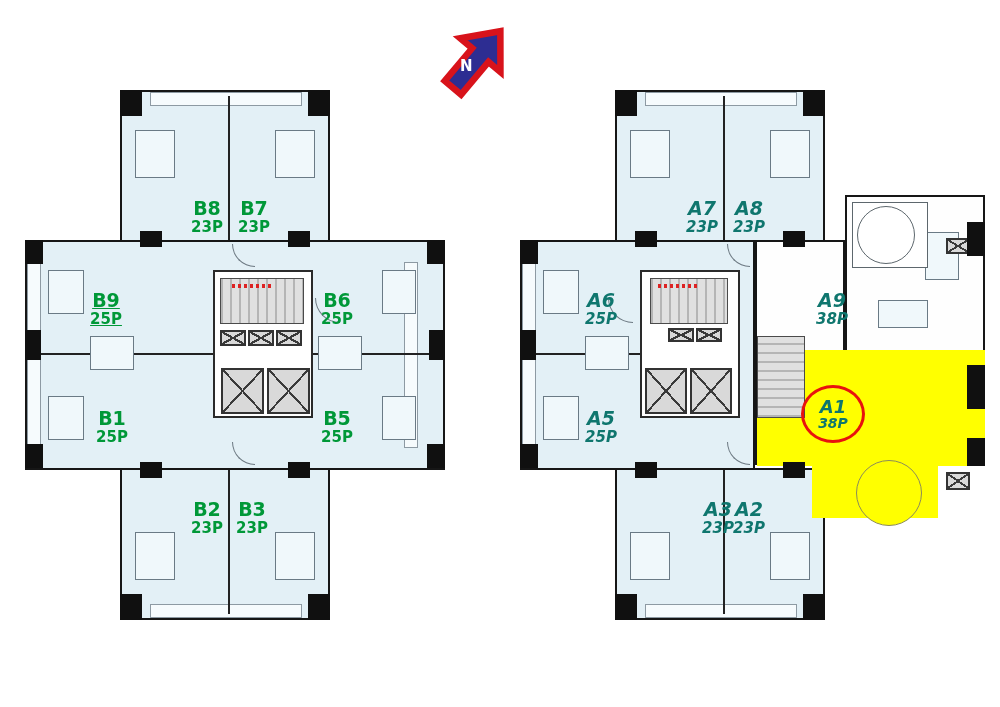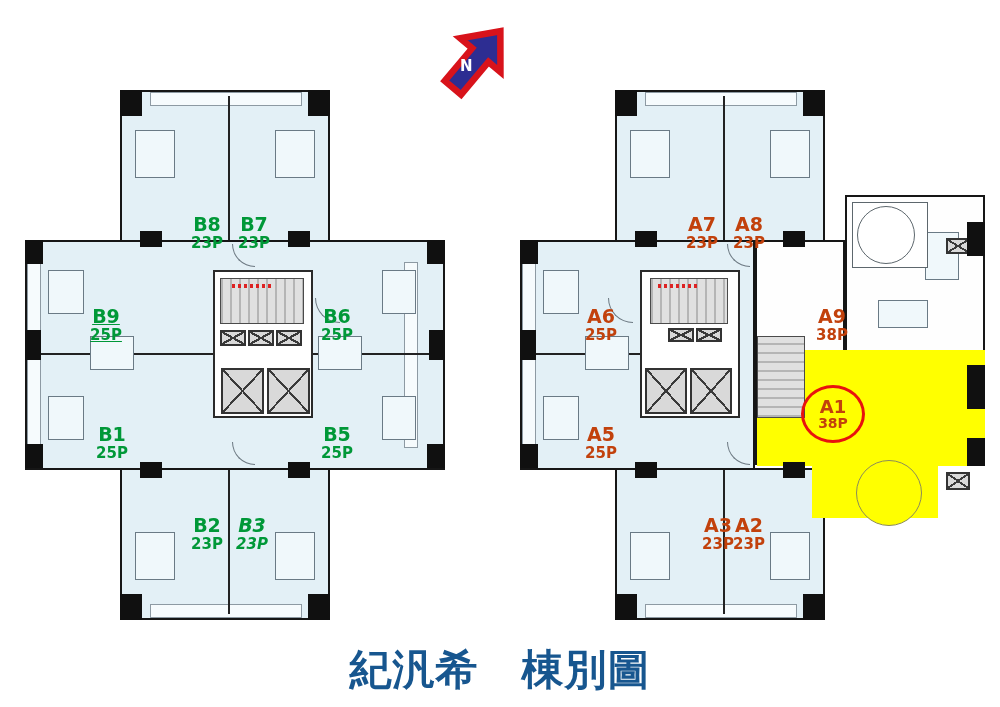--- a/index.html
+++ b/index.html
@@ -19,24 +19,24 @@
                          linear-gradient(to bottom right,transparent calc(50% - 1px),#3a3a3a calc(50% - 1px) calc(50% + 1px),transparent calc(50% + 1px));
         border:2px solid #333;box-sizing:border-box;}
   .detail{position:absolute;background:#f0f8fb;border:1px solid #6a7a85;box-sizing:border-box;}
   .yellow{position:absolute;background:#ffff00;}
   .ycircle{position:absolute;background:#ffff00;border:1px solid #8b8b5a;border-radius:50%;box-sizing:border-box;}
   .ring{position:absolute;background:#ffffff;border:1px solid #5d676d;box-sizing:border-box;}
   .ringc{border-radius:50%;}
   .redmarks{position:absolute;height:4px;background:repeating-linear-gradient(90deg,#d22 0 3px,transparent 3px 6px);}
   .arc{position:absolute;border:1px solid #6b7780;border-top:none;border-right:none;border-radius:0 0 0 100%;}
   .unit-label{position:absolute;width:56px;text-align:center;line-height:1.08;font-weight:bold;}
-  .unit-label .uid{font-size:19px;display:block;margin-top:16px;}
+  .unit-label .uid{font-size:19px;display:block;}
   .unit-label .usz{font-size:15px;display:block;}
   .green{color:#009838;}
-  .red{color:#c2410c;}
+  .red{color:#0f766e;font-style:italic;}
   .a1ring{position:absolute;left:801px;top:385px;width:64px;height:58px;border:3px solid #e8120e;border-radius:50%;
           box-sizing:border-box;display:flex;flex-direction:column;align-items:center;justify-content:center;
           text-align:center;font-weight:bold;line-height:1.02;background:transparent;}
   .a1ring .uid{font-size:18px;display:block;}
   .a1ring .usz{font-size:14px;display:block;}
   .title{position:absolute;left:0;right:0;top:642px;text-align:center;font-size:42px;font-weight:bold;
          color:#17568f;letter-spacing:1px;}
   .compass{position:absolute;left:433px;top:20px;width:82px;height:82px;}
   .compass .nlabel{position:absolute;left:27px;top:37px;color:#ffffff;font-weight:bold;font-size:15px;}
 </style>
@@ -128,21 +128,21 @@
       <span class="usz">25P</span>
     </div>
     <div class="unit-label green" style="left:309px;top:408px;">
       <span class="uid">B5</span>
       <span class="usz">25P</span>
     </div>
     <div class="unit-label green" style="left:179px;top:499px;">
       <span class="uid">B2</span>
       <span class="usz">23P</span>
     </div>
-    <div class="unit-label green" style="left:224px;top:499px;font-style:italic;">
+    <div class="unit-label green" style="left:224px;top:499px;">
       <span class="uid">B3</span>
       <span class="usz">23P</span>
     </div>
   </div>
 
   <div>
     <div class="unitarea" style="left:615px;top:90px;width:210px;height:152px;"></div>
     <div class="unitarea" style="left:520px;top:240px;width:235px;height:230px;"></div>
     <div class="unitarea" style="left:615px;top:468px;width:210px;height:152px;"></div>
     <div class="whitearea" style="left:755px;top:240px;width:90px;height:225px;"></div>
@@ -230,15 +230,14 @@
     <div class="unit-label red" style="left:690px;top:499px;">
       <span class="uid">A3</span>
       <span class="usz">23P</span>
     </div>
     <div class="unit-label red" style="left:721px;top:499px;">
       <span class="uid">A2</span>
       <span class="usz">23P</span>
     </div>
   </div>
 
-  <div class="title">紀汎希　棟別圖</div>
 
 </div>
 
 </body></html>

